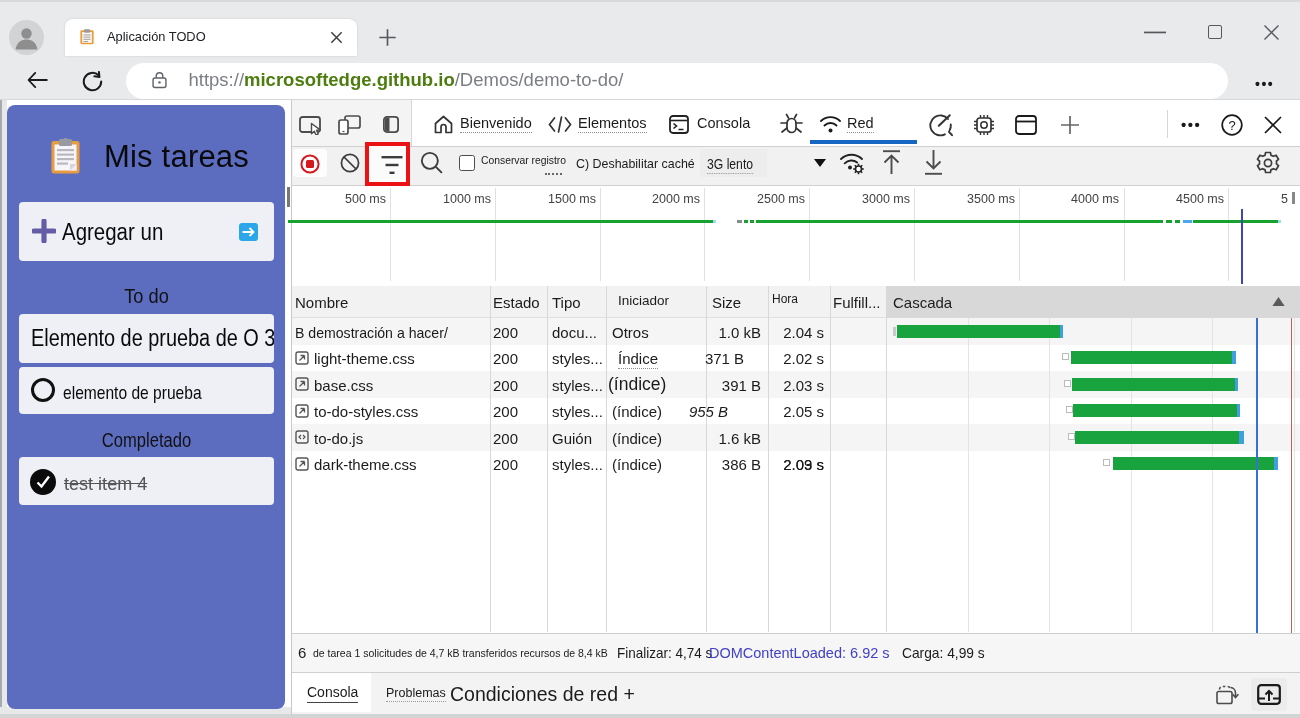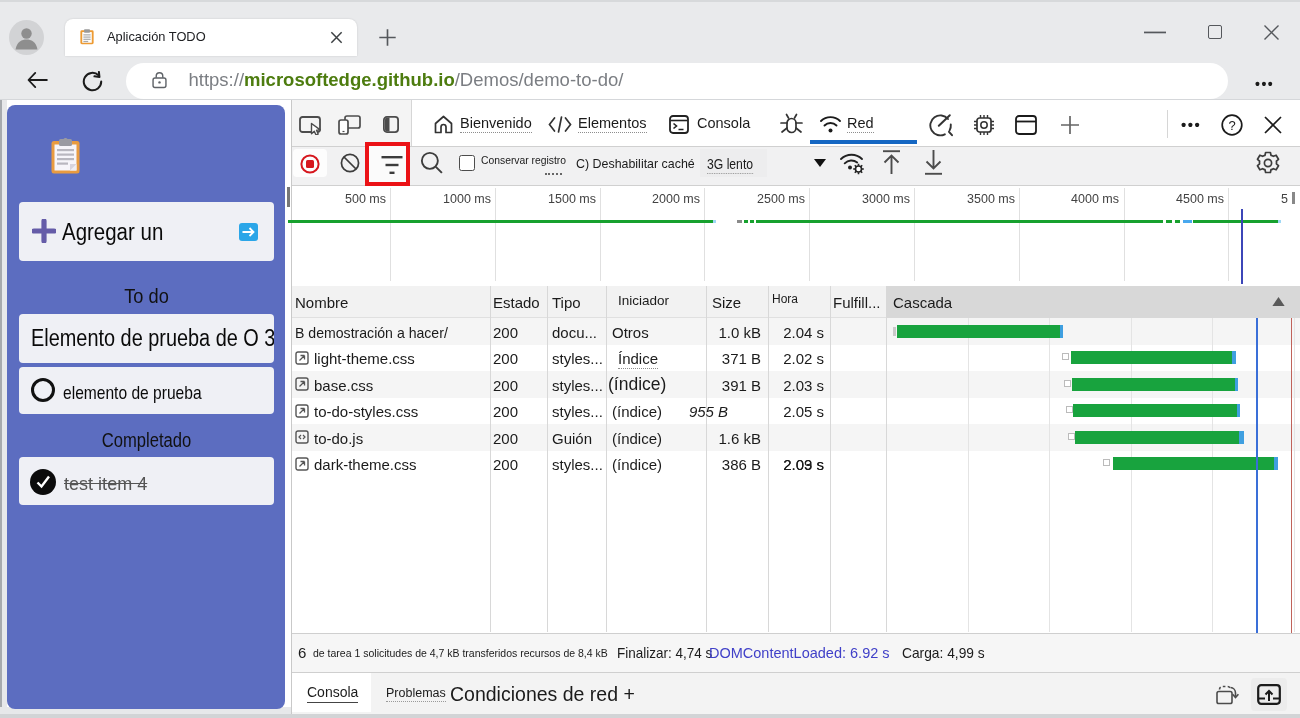--- a/index.html
+++ b/index.html
@@ -107,20 +107,21 @@
     <path d="M3.5 6.5 H25.5 V32.5 L19 32.5 L3.5 32.5 Z" fill="#f7f5fa"></path>
     <path d="M25.5 26 V32.5 H19 Z" fill="#f0eef4"></path>
     <path d="M25.5 26 L19 32.5 L19 26 Z" fill="#d8d4de"></path>
     <rect x="8" y="1" width="13" height="7" rx="1.5" fill="#9a9aa2"></rect>
     <rect x="12.5" y="0" width="4" height="3" rx="1.5" fill="#9a9aa2"></rect>
     <rect x="6" y="11" width="17" height="2.2" fill="#b9b7bf"></rect>
     <rect x="6" y="15.5" width="17" height="2.2" fill="#b9b7bf"></rect>
     <rect x="6" y="20" width="17" height="2.2" fill="#b9b7bf"></rect>
     <rect x="6" y="24.5" width="11" height="2.2" fill="#b9b7bf"></rect>
   </svg>
+  <div class="abs" id="apptitle">Mis tareas</div>
   <div class="card" style="top:202px; height:59px;"></div>
   <svg class="abs" style="left:32px; top:219px;" width="24" height="24" viewBox="0 0 24 24">
     <path d="M12 2 V22 M2 12 H22" stroke="#655ca8" stroke-width="5.2" stroke-linecap="round"></path>
   </svg>
   <div class="abs" style="left:62px; top:219px; font-size:23px; color:#0a0a0a; transform:scaleX(0.89); transform-origin:0 0;">Agregar un</div>
   <div class="abs" style="left:239px; top:223px; width:19px; height:18px; background:#2ba6e8; border-radius:3px;"></div>
   <svg class="abs" style="left:242px; top:227px;" width="13" height="10" viewBox="0 0 13 10">
     <path d="M0.5 5 H11 M7.5 1 L11.5 5 L7.5 9" stroke="#fff" stroke-width="1.8" fill="none"></path>
   </svg>
   <div class="sechead" style="top:285px; transform:scaleX(0.91);">To do</div>
@@ -355,21 +356,21 @@
   <div class="cell" style="left:493px; top:324px;">200</div>
   <div class="cell" style="left:552px; top:324px;">docu...</div>
   <div class="cell" style="left:612px; top:324px;">Otros</div>
   <div class="cell" style="left:688px; top:324px; width:73px; text-align:right;">1.0 kB</div>
   <div class="cell" style="left:750px; top:324px; width:74px; text-align:right;">2.04 s</div>
 
   <div class="cell" style="left:314px; top:350px;">light-theme.css</div>
   <div class="cell" style="left:493px; top:350px;">200</div>
   <div class="cell" style="left:552px; top:350px;">styles...</div>
   <div class="cell" style="left:618px; top:350px;"><span class="dotted">Índice</span></div>
-  <div class="cell" style="left:688px; top:350px; width:73px; text-align:right;">371 B</div>
+  <div class="cell" style="left:688px; top:350px; width:73px; text-align:center;">371 B</div>
   <div class="cell" style="left:750px; top:350px; width:74px; text-align:right;">2.02 s</div>
 
   <div class="cell" style="left:314px; top:377px;">base.css</div>
   <div class="cell" style="left:493px; top:377px;">200</div>
   <div class="cell" style="left:552px; top:377px;">styles...</div>
   <div class="cell" style="left:608px; top:374px; font-size:17.5px;">(índice)</div>
   <div class="cell" style="left:688px; top:377px; width:73px; text-align:right;">391 B</div>
   <div class="cell" style="left:750px; top:377px; width:74px; text-align:right;">2.03 s</div>
 
   <div class="cell" style="left:314px; top:403px;">to-do-styles.css</div>

